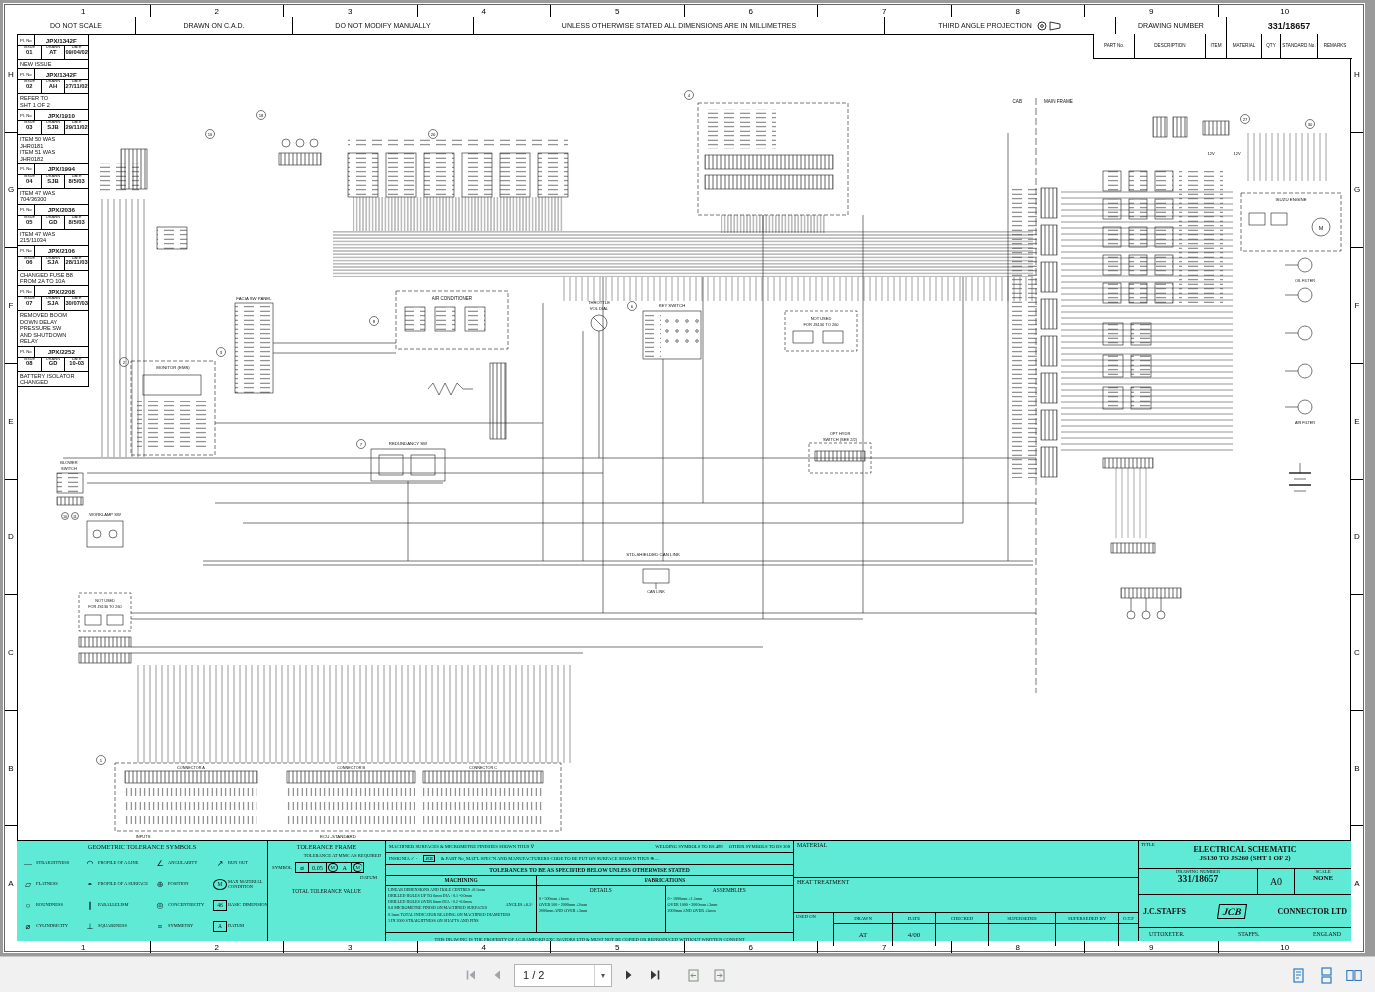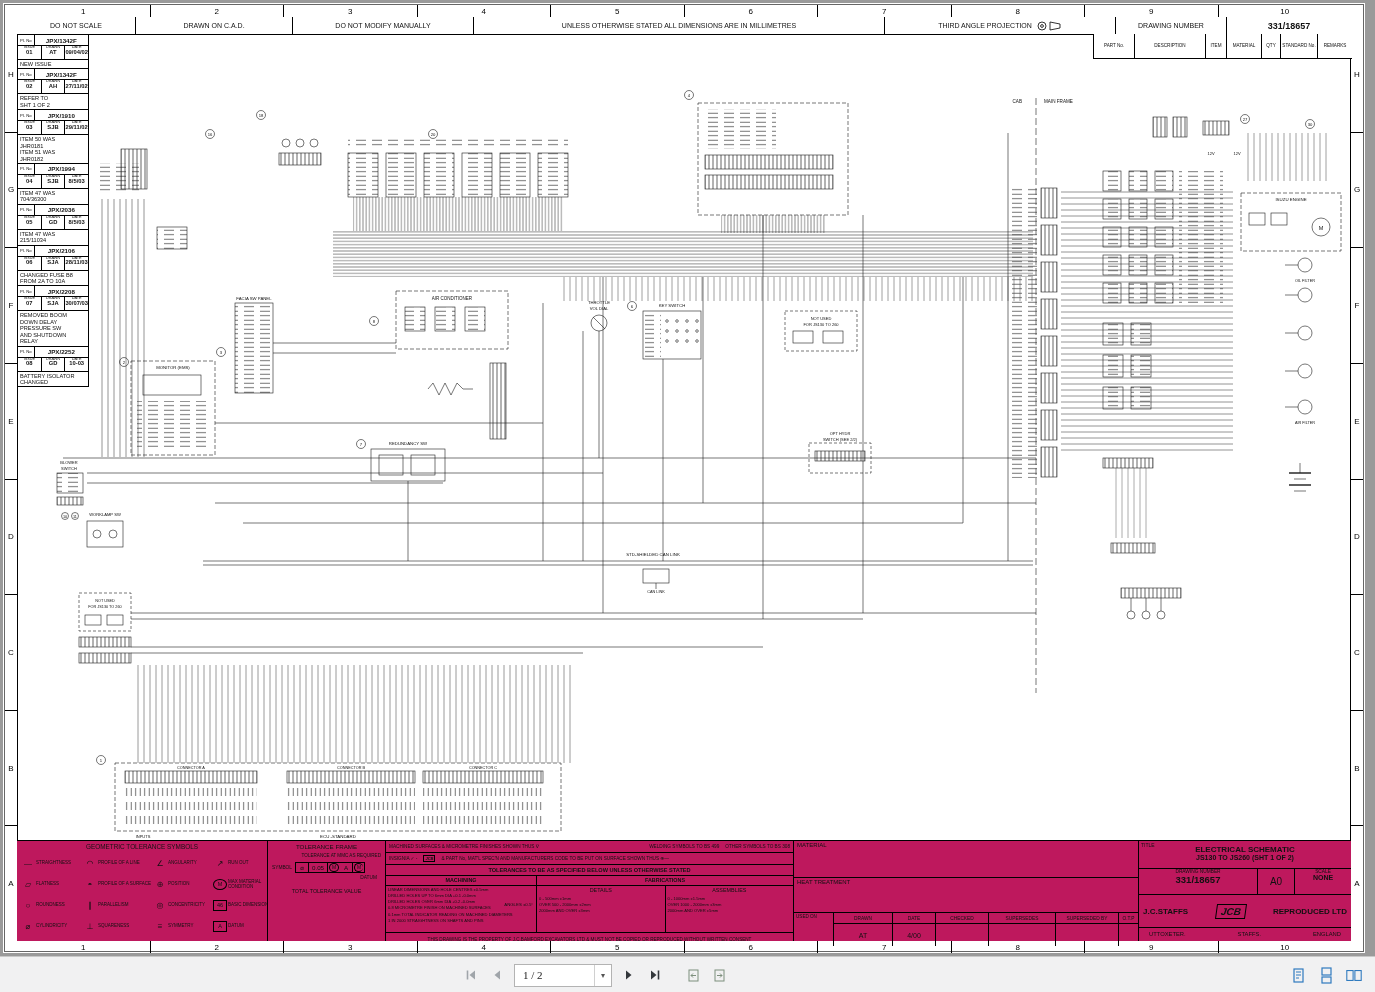--- a/index.html
+++ b/index.html
@@ -37,21 +37,21 @@
   .rev-r2{display:flex;border-bottom:1px solid #000;height:13px;}
   .rc{flex:1;border-right:1px solid #000;text-align:center;line-height:1;}
   .rc:last-child{border-right:none;}
   .rc i{display:block;font-style:normal;font-size:3.8px;}
   .rc b{display:block;font-size:5.8px;}
   .rev-note{font-size:5.6px;line-height:1.15;padding:1px 2px;white-space:pre-line;}
   
   .sch{position:absolute;left:0;top:0;}
   .sch text{font-family:"Liberation Sans",sans-serif;fill:#111;stroke:none;}
   
-  .bb{position:absolute;top:837px;height:101px;background:#be185d;border-top:1px solid #000;box-sizing:border-box;font-size:5px;}
+  .bb{position:absolute;top:837px;height:101px;background:#5eead4;border-top:1px solid #000;box-sizing:border-box;font-size:5px;font-family:Liberation Serif, serif;}
   .geo{left:14px;width:250px;}
   .geo-title{text-align:center;font-size:6.4px;padding-top:2px;height:12px;box-sizing:border-box;}
   .geo-grid{display:grid;grid-template-columns:16px 46px 16px 54px 16px 44px 16px 48px;grid-auto-rows:21px;align-items:center;padding-left:3px;}
   .sym{text-align:center;font-size:8px;}
   .sym.boxed{border:1px solid #000;font-size:5.5px;width:12px;height:9px;line-height:9px;margin:0 auto;}
   .glabel{font-size:4.5px;line-height:1.05;}
   .tolf{left:264px;width:118px;border-left:1px solid #000;}
   .tolf-title{text-align:center;font-size:6.2px;padding-top:2px;}
   .tolf-mmc{text-align:right;font-size:4.6px;padding:3px 4px 0 0;line-height:1.1;}
   .tolf-row{display:flex;align-items:center;gap:3px;padding:4px 0 0 4px;}
@@ -103,21 +103,21 @@
   .tb-size{width:36px;border-right:1px solid #000;display:flex;align-items:center;justify-content:center;font-size:10px;}
   .tb-scale{flex:1;text-align:center;}
   .tb-scale i{display:block;font-style:normal;font-size:4.8px;}
   .tb-scale b{font-size:7px;}
   .tb-r3{height:32px;border-bottom:1px solid #000;display:flex;align-items:center;justify-content:space-between;padding:0 4px;}
   .tb-co{font-size:8px;font-weight:bold;}
   .jcb-logo{border:1.5px solid #000;font-weight:bold;font-style:italic;font-size:10px;padding:1px 4px;transform:skewX(-8deg);}
   .tb-r4{display:flex;justify-content:space-between;padding:3px 10px 0 10px;font-size:5.8px;}
   
   .toolbar{position:absolute;left:0;top:956px;width:1375px;height:36px;background:#f1f1f2;border-top:1px solid #c8c8c8;}
-  .nav{position:absolute;left:595px;top:0;height:36px;transform:translateX(-50%);display:flex;align-items:center;gap:8px;font-family:Liberation Serif, serif;}
+  .nav{position:absolute;left:595px;top:0;height:36px;transform:translateX(-50%);display:flex;align-items:center;gap:8px;}
   .tbtn{width:18px;height:18px;display:flex;align-items:center;justify-content:center;cursor:pointer;}
   .pagebox{width:96px;height:21px;background:#fff;border:1px solid #b3b3b3;display:flex;align-items:center;font-size:11px;color:#222;cursor:pointer;}
   .pagebox .pval{flex:1;padding-left:8px;}
   .pagebox .chev{width:16px;height:100%;border-left:1px solid #d0d0d0;display:flex;align-items:center;justify-content:center;font-size:8px;color:#555;}
   .rview{position:absolute;right:12px;top:0;height:36px;display:flex;align-items:center;gap:10px;}
 </style>
 </head>
 <body>
 
 <div class="viewer">
@@ -817,21 +817,21 @@
         <span class="tb-dn-val">331/18657</span>
       </div>
       <div class="tb-size">A0</div>
       <div class="tb-scale">
         <i>SCALE</i><b>NONE</b>
       </div>
     </div>
     <div class="tb-r3">
       <span class="tb-co">J.C.STAFFS</span>
       <span class="jcb-logo">JCB</span>
-      <span class="tb-co">REPRODUCED LTD</span>
+      <span class="tb-co">CONNECTOR LTD</span>
     </div>
     <div class="tb-r4">
       <span>UTTOXETER.</span>
       <span>STAFFS.</span>
       <span>ENGLAND</span>
     </div>
   </div>
 
 </div>
 </div>

